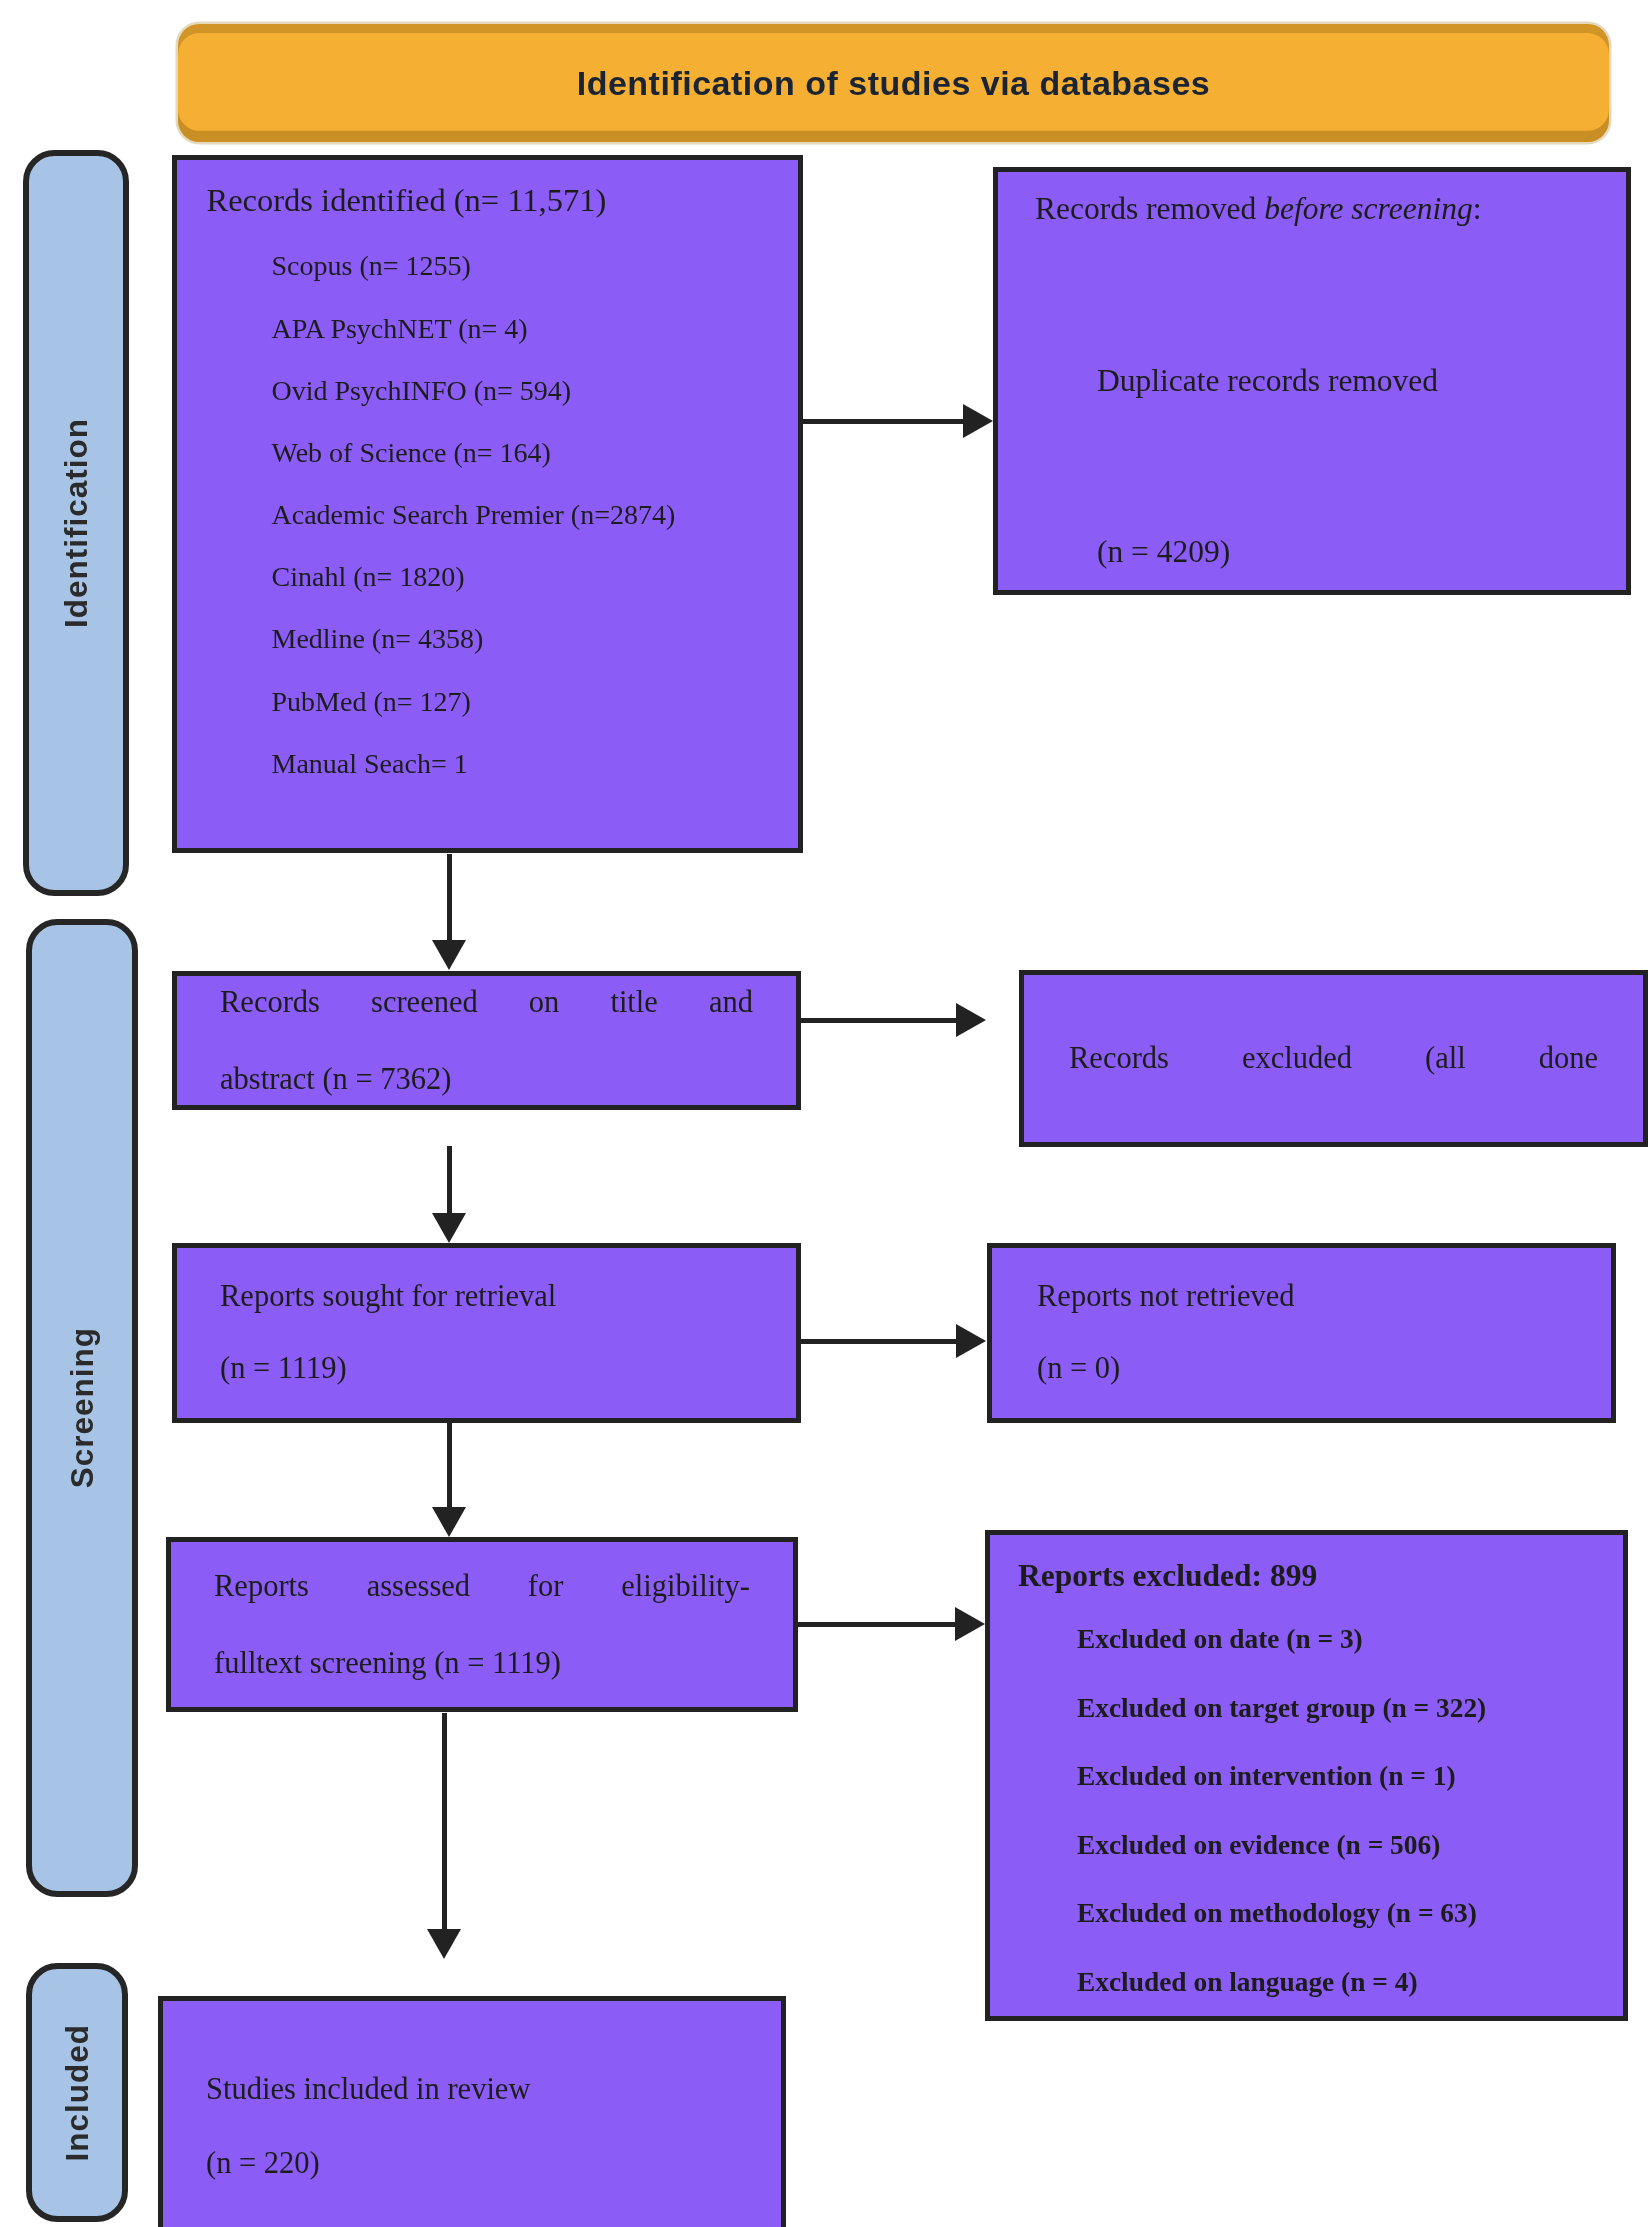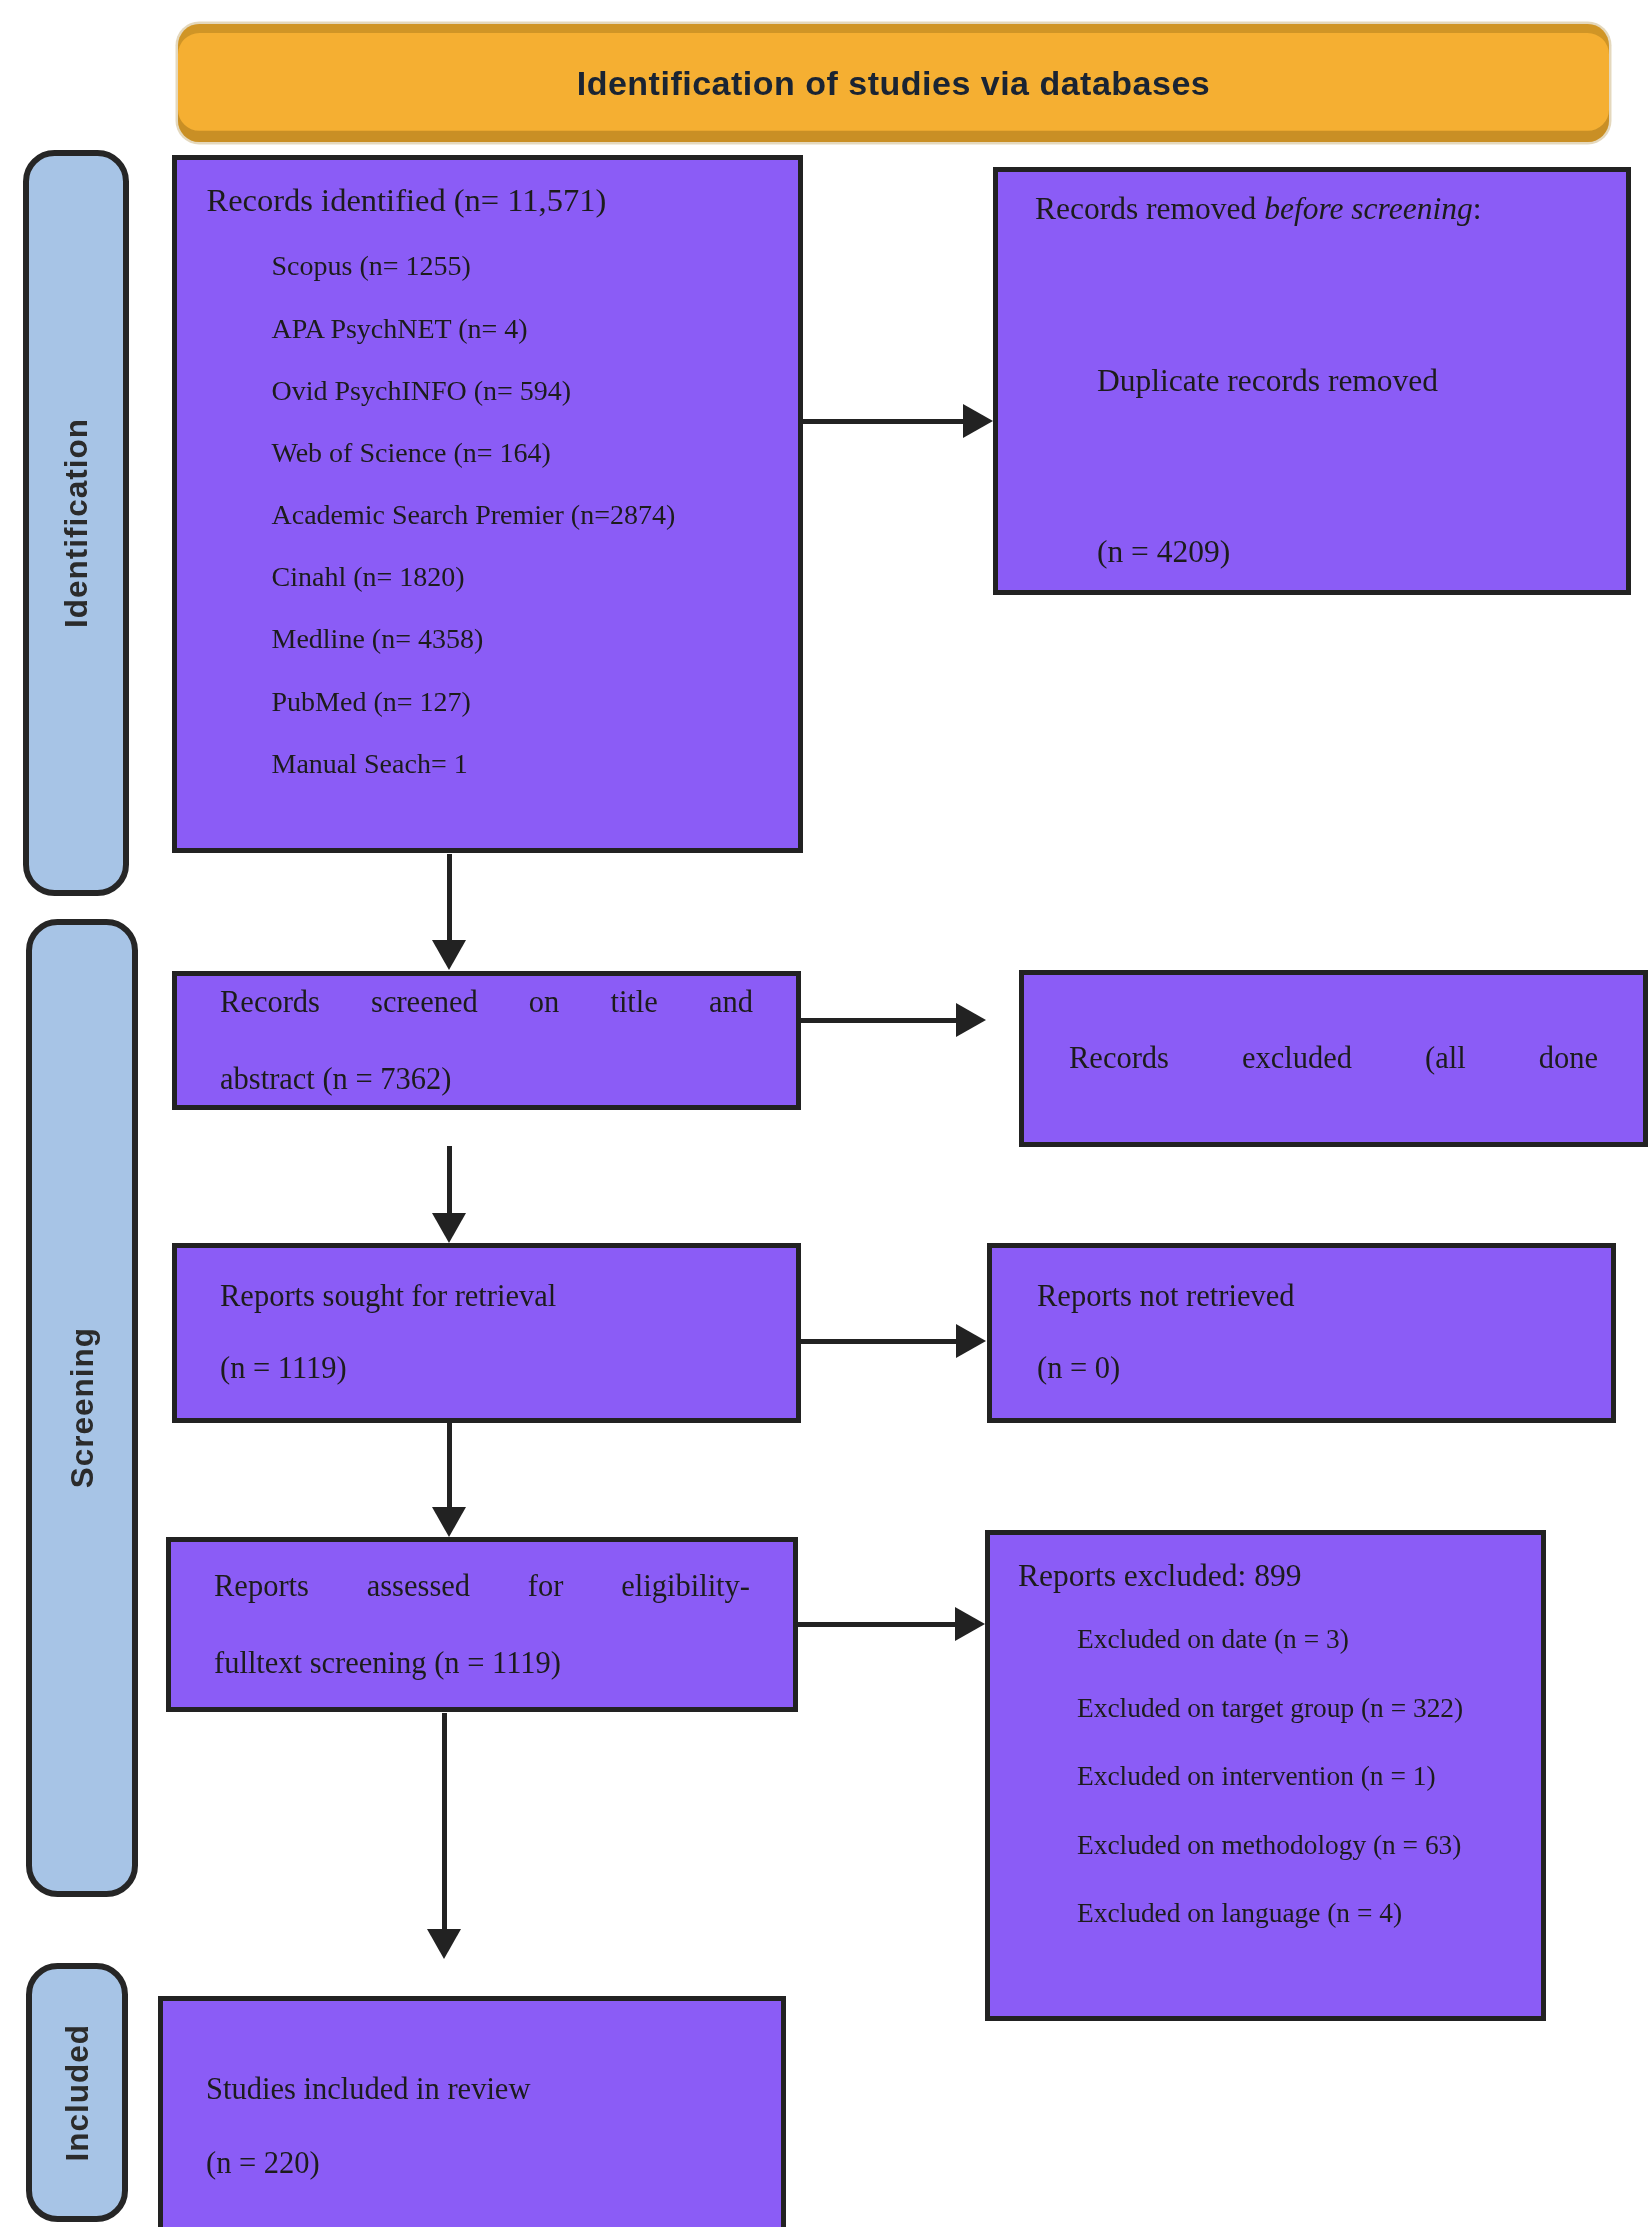--- a/index.html
+++ b/index.html
@@ -71,21 +71,21 @@
   .two-line .ln { width: 100%; }
   .stretch { text-align: justify; text-align-last: justify; }
 
   #box-records-screened { left: 172px;  top: 971px; width: 629px; height: 139px; padding: 0 43px; line-height: 2.5; }
   #box-records-excluded { left: 987px; top: 970px; width: 629px; height: 177px; padding: 0 45px; line-height: 2.5; margin-left: 32px; }
   #box-reports-sought   { left: 172px;  top: 1243px; width: 629px; height: 180px; padding: 0 43px; line-height: 2.35; }
   #box-reports-notret   { left: 987px; top: 1243px; width: 629px; height: 180px; padding: 16px 45px; line-height: 2.35; }
   #box-reports-assessed { left: 166px;  top: 1537px; width: 632px; height: 175px; padding: 0 43px; line-height: 2.5; }
   #box-studies-included { left: 158px;  top: 1996px; width: 628px; height: 261px; padding: 0 43px; line-height: 2.4; }
 
-  #box-reports-excluded { left: 985px; top: 1530px; width: 561px; height: 491px; padding: 22.3px 12.7px 5.1px 28px; }
+  #box-reports-excluded { left: 985px; top: 1530px; width: 643px; height: 491px; padding: 22.3px 12.7px 5.1px 28px; font-weight: bold; }
   #box-reports-excluded .box-heading { font-size: 31.5px; margin-bottom: 10.2px; }
   #box-reports-excluded .db-list { margin-left: 59px; }
   #box-reports-excluded .db-item { font-size: 27.4px; line-height: 2.5; }
 
   
   .varrow { position: absolute; width: 4.6px; background: #222222; }
   .varrow::after {
     content: ''; position: absolute; left: 50%; bottom: -29.5px;
     transform: translateX(-50%);
     border-left: 17px solid transparent; border-right: 17px solid transparent;
@@ -172,20 +172,21 @@
     <div class="ln stretch">Reports assessed for eligibility-</div>
     <div class="ln">fulltext screening (n = 1119)</div>
   </div>
 
   <div class="box" id="box-reports-excluded">
     <div class="box-heading">Reports excluded: 899</div>
     <div class="db-list">
         <div class="db-item">Excluded on date (n = 3)</div>
         <div class="db-item">Excluded on target group (n = 322)</div>
         <div class="db-item">Excluded on intervention (n = 1)</div>
+        <div class="db-item">Excluded on evidence (n = 506)</div>
         <div class="db-item">Excluded on methodology (n = 63)</div>
         <div class="db-item">Excluded on language (n = 4)</div>
       </div>
   </div>
 
   <div class="box two-line" id="box-studies-included">
     <div class="ln">Studies included in review</div>
     <div class="ln">(n = 220)</div>
   </div>
 

